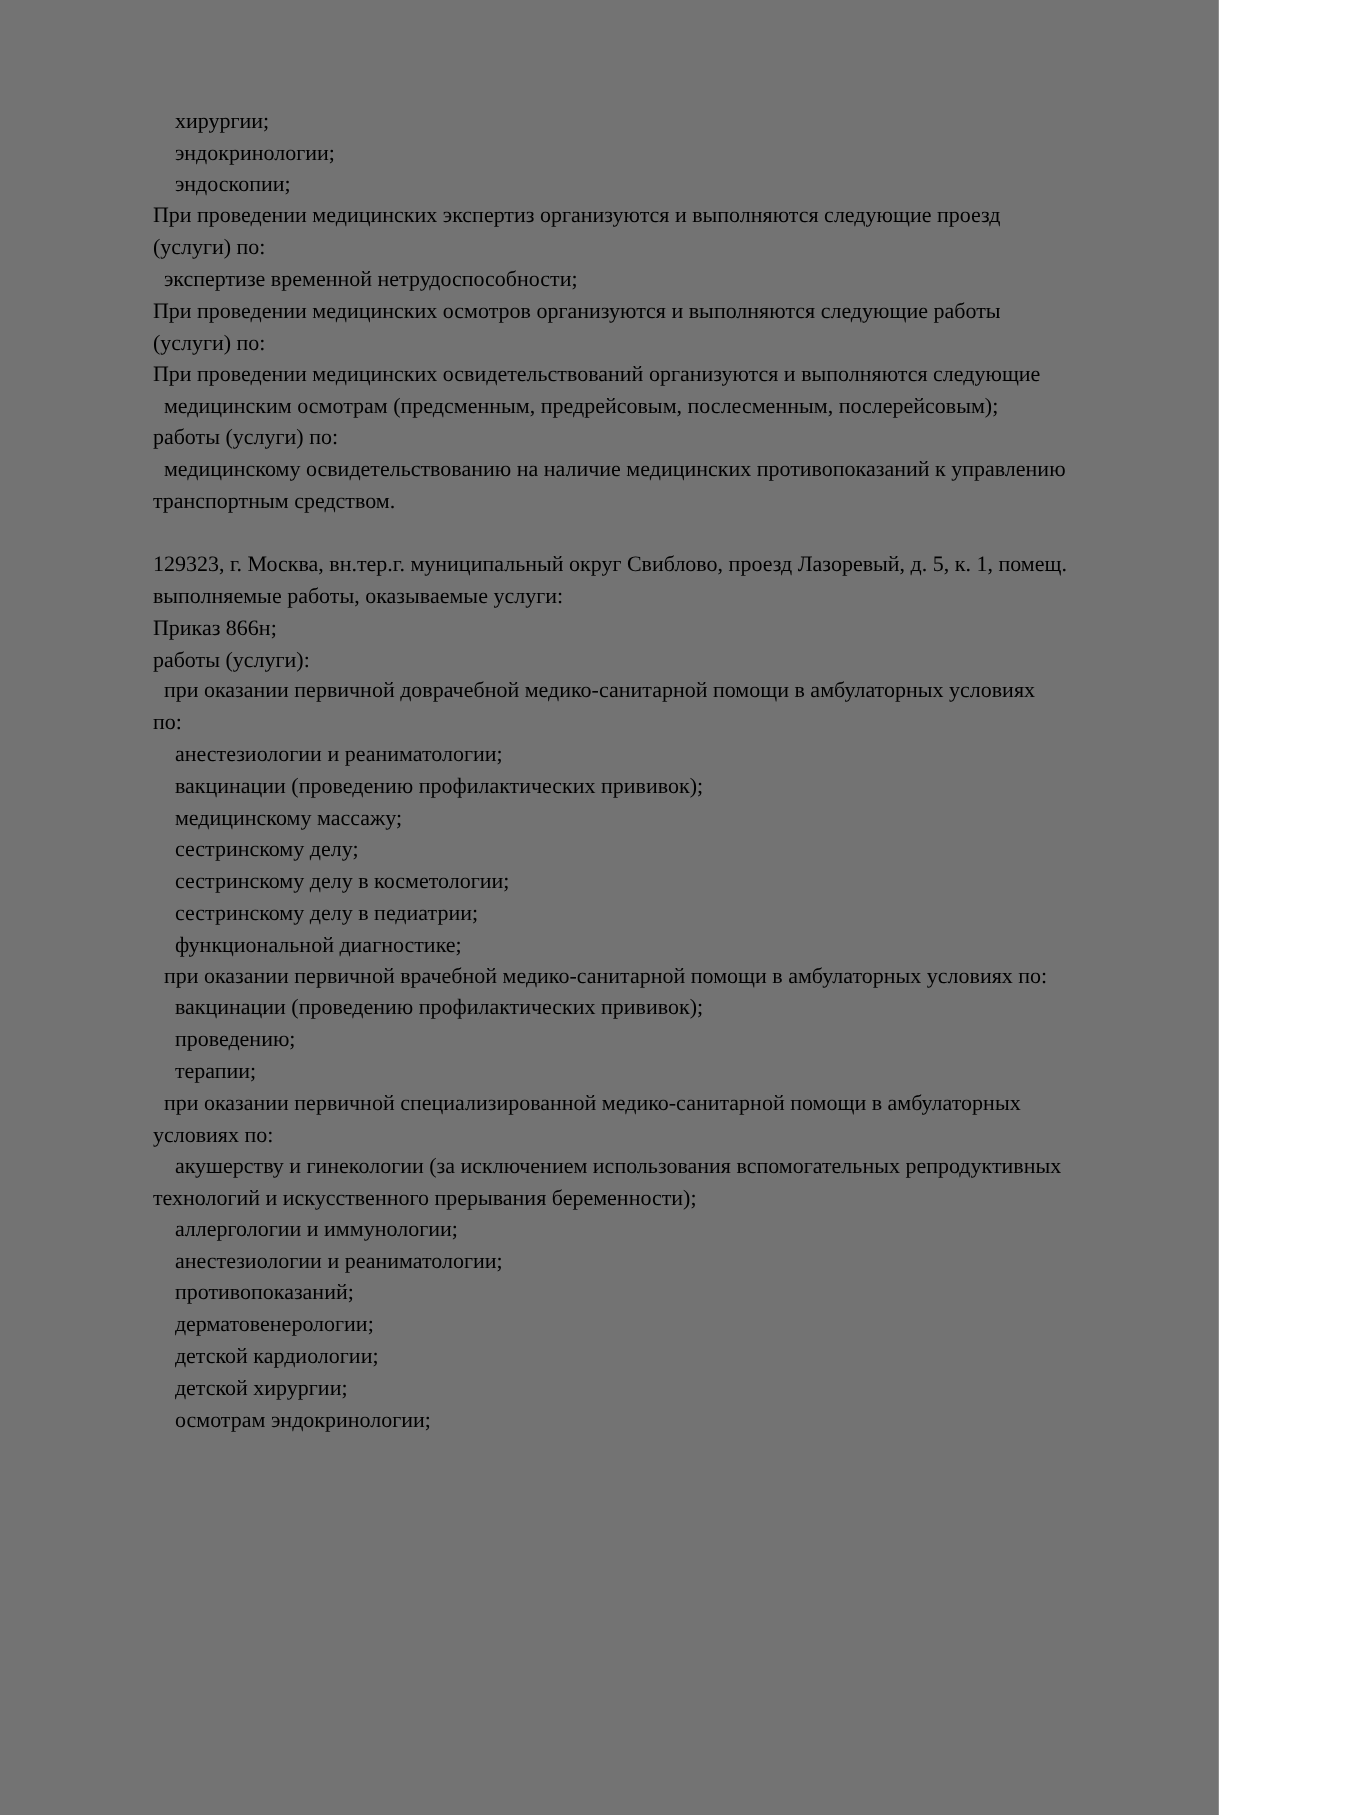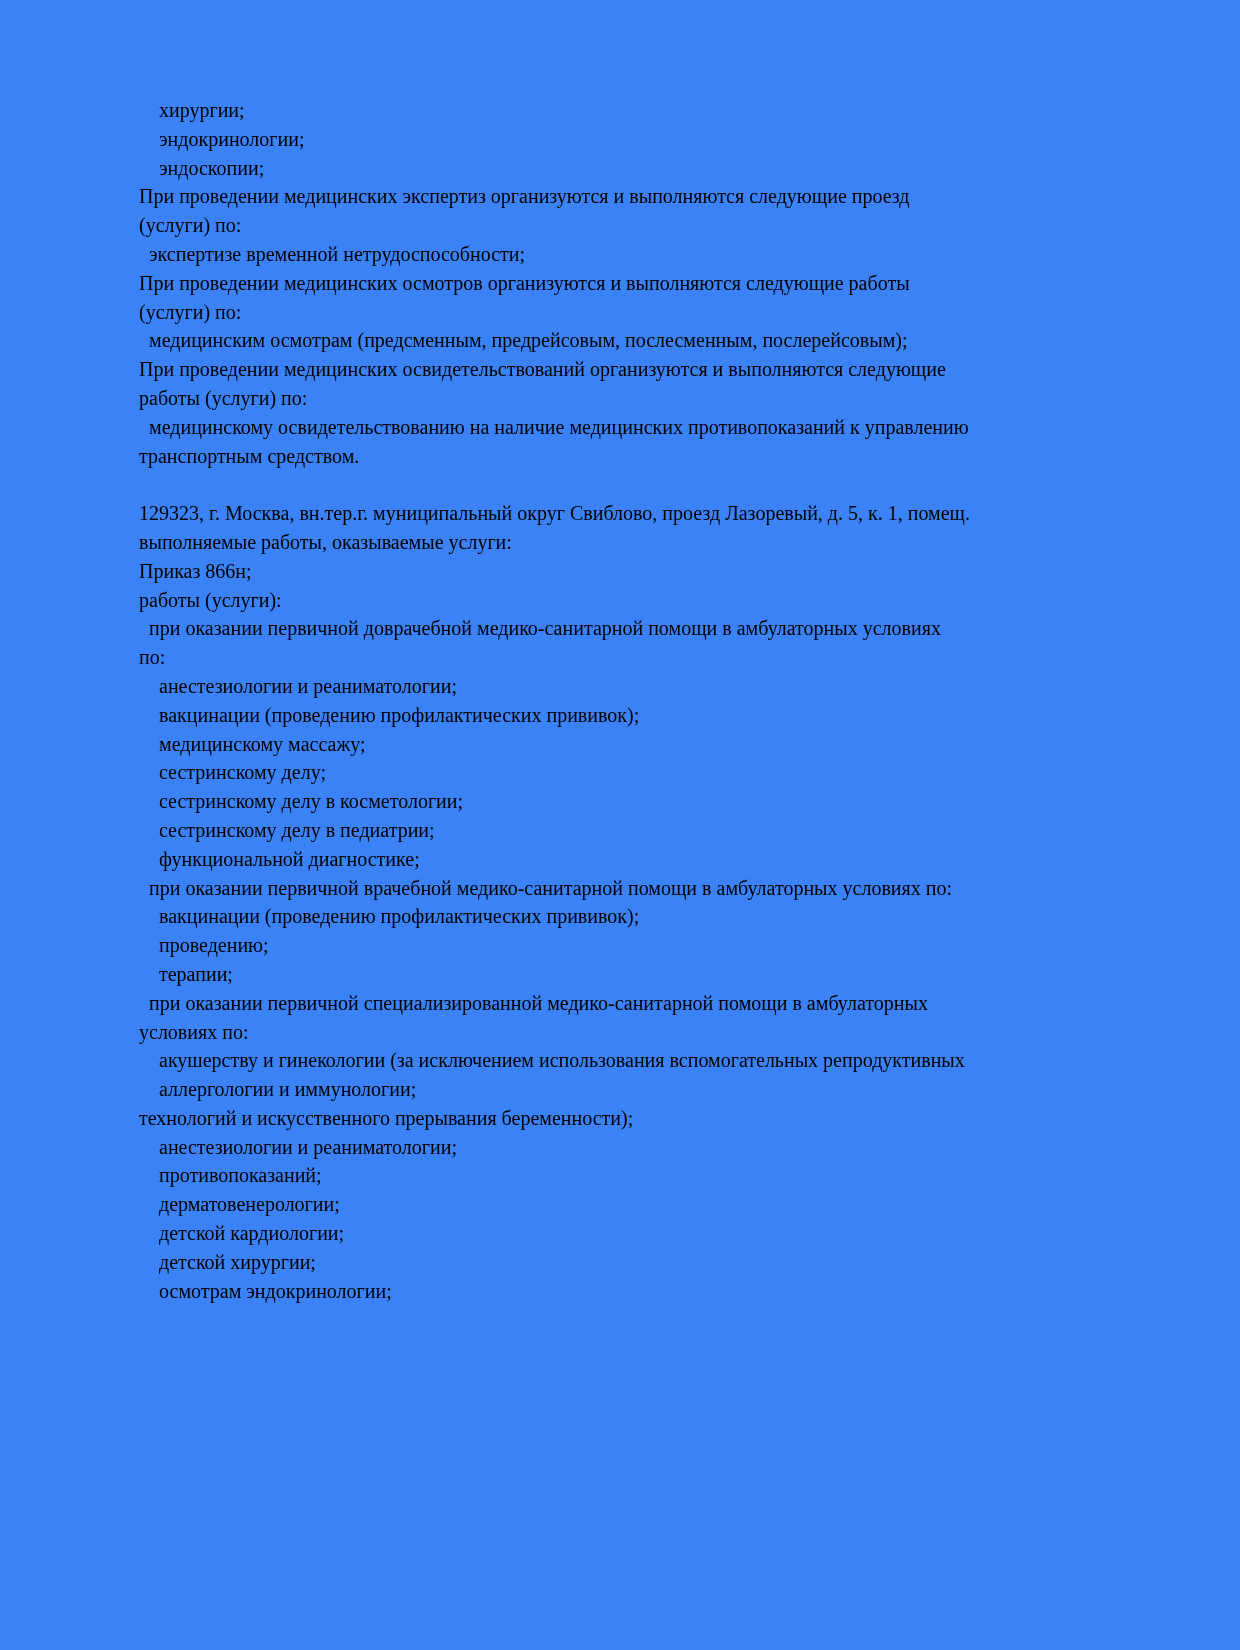--- a/index.html
+++ b/index.html
@@ -2,23 +2,23 @@
 <html><head>
 <meta charset="utf-8">
 <style>
   html, body {
     margin: 0;
     padding: 0;
     background: #ffffff;
   }
   .page {
     position: relative;
-    width: 1240px;
+    width: 1108px;
     height: 1650px;
-    background: #3b82f6;
+    background: #737373;
     overflow: hidden;
     box-sizing: border-box;
   }
   .text-block {
     position: absolute;
     top: 96px;
     left: 139px;
     right: 90px;
     color: #000000;
     font-family: "Liberation Serif", "DejaVu Serif", serif;
@@ -36,22 +36,22 @@
 <div class="page">
   <div class="text-block">
       <div class="line">    хирургии;</div>
       <div class="line">    эндокринологии;</div>
       <div class="line">    эндоскопии;</div>
       <div class="line">При проведении медицинских экспертиз организуются и выполняются следующие проезд</div>
       <div class="line">(услуги) по:</div>
       <div class="line">  экспертизе временной нетрудоспособности;</div>
       <div class="line">При проведении медицинских осмотров организуются и выполняются следующие работы</div>
       <div class="line">(услуги) по:</div>
+      <div class="line">При проведении медицинских освидетельствований организуются и выполняются следующие</div>
       <div class="line">  медицинским осмотрам (предсменным, предрейсовым, послесменным, послерейсовым);</div>
-      <div class="line">При проведении медицинских освидетельствований организуются и выполняются следующие</div>
       <div class="line">работы (услуги) по:</div>
       <div class="line">  медицинскому освидетельствованию на наличие медицинских противопоказаний к управлению</div>
       <div class="line">транспортным средством.</div>
       <div class="line">&nbsp;</div>
       <div class="line">129323, г. Москва, вн.тер.г. муниципальный округ Свиблово, проезд Лазоревый, д. 5, к. 1, помещ.</div>
       <div class="line">выполняемые работы, оказываемые услуги:</div>
       <div class="line">Приказ 866н;</div>
       <div class="line">работы (услуги):</div>
       <div class="line">  при оказании первичной доврачебной медико-санитарной помощи в амбулаторных условиях</div>
       <div class="line">по:</div>
@@ -62,22 +62,22 @@
       <div class="line">    сестринскому делу в косметологии;</div>
       <div class="line">    сестринскому делу в педиатрии;</div>
       <div class="line">    функциональной диагностике;</div>
       <div class="line">  при оказании первичной врачебной медико-санитарной помощи в амбулаторных условиях по:</div>
       <div class="line">    вакцинации (проведению профилактических прививок);</div>
       <div class="line">    проведению;</div>
       <div class="line">    терапии;</div>
       <div class="line">  при оказании первичной специализированной медико-санитарной помощи в амбулаторных</div>
       <div class="line">условиях по:</div>
       <div class="line">    акушерству и гинекологии (за исключением использования вспомогательных репродуктивных</div>
+      <div class="line">технологий и искусственного прерывания беременности);</div>
       <div class="line">    аллергологии и иммунологии;</div>
-      <div class="line">технологий и искусственного прерывания беременности);</div>
       <div class="line">    анестезиологии и реаниматологии;</div>
       <div class="line">    противопоказаний;</div>
       <div class="line">    дерматовенерологии;</div>
       <div class="line">    детской кардиологии;</div>
       <div class="line">    детской хирургии;</div>
       <div class="line">    осмотрам эндокринологии;</div>
     </div>
 </div>
 
 </body></html>

